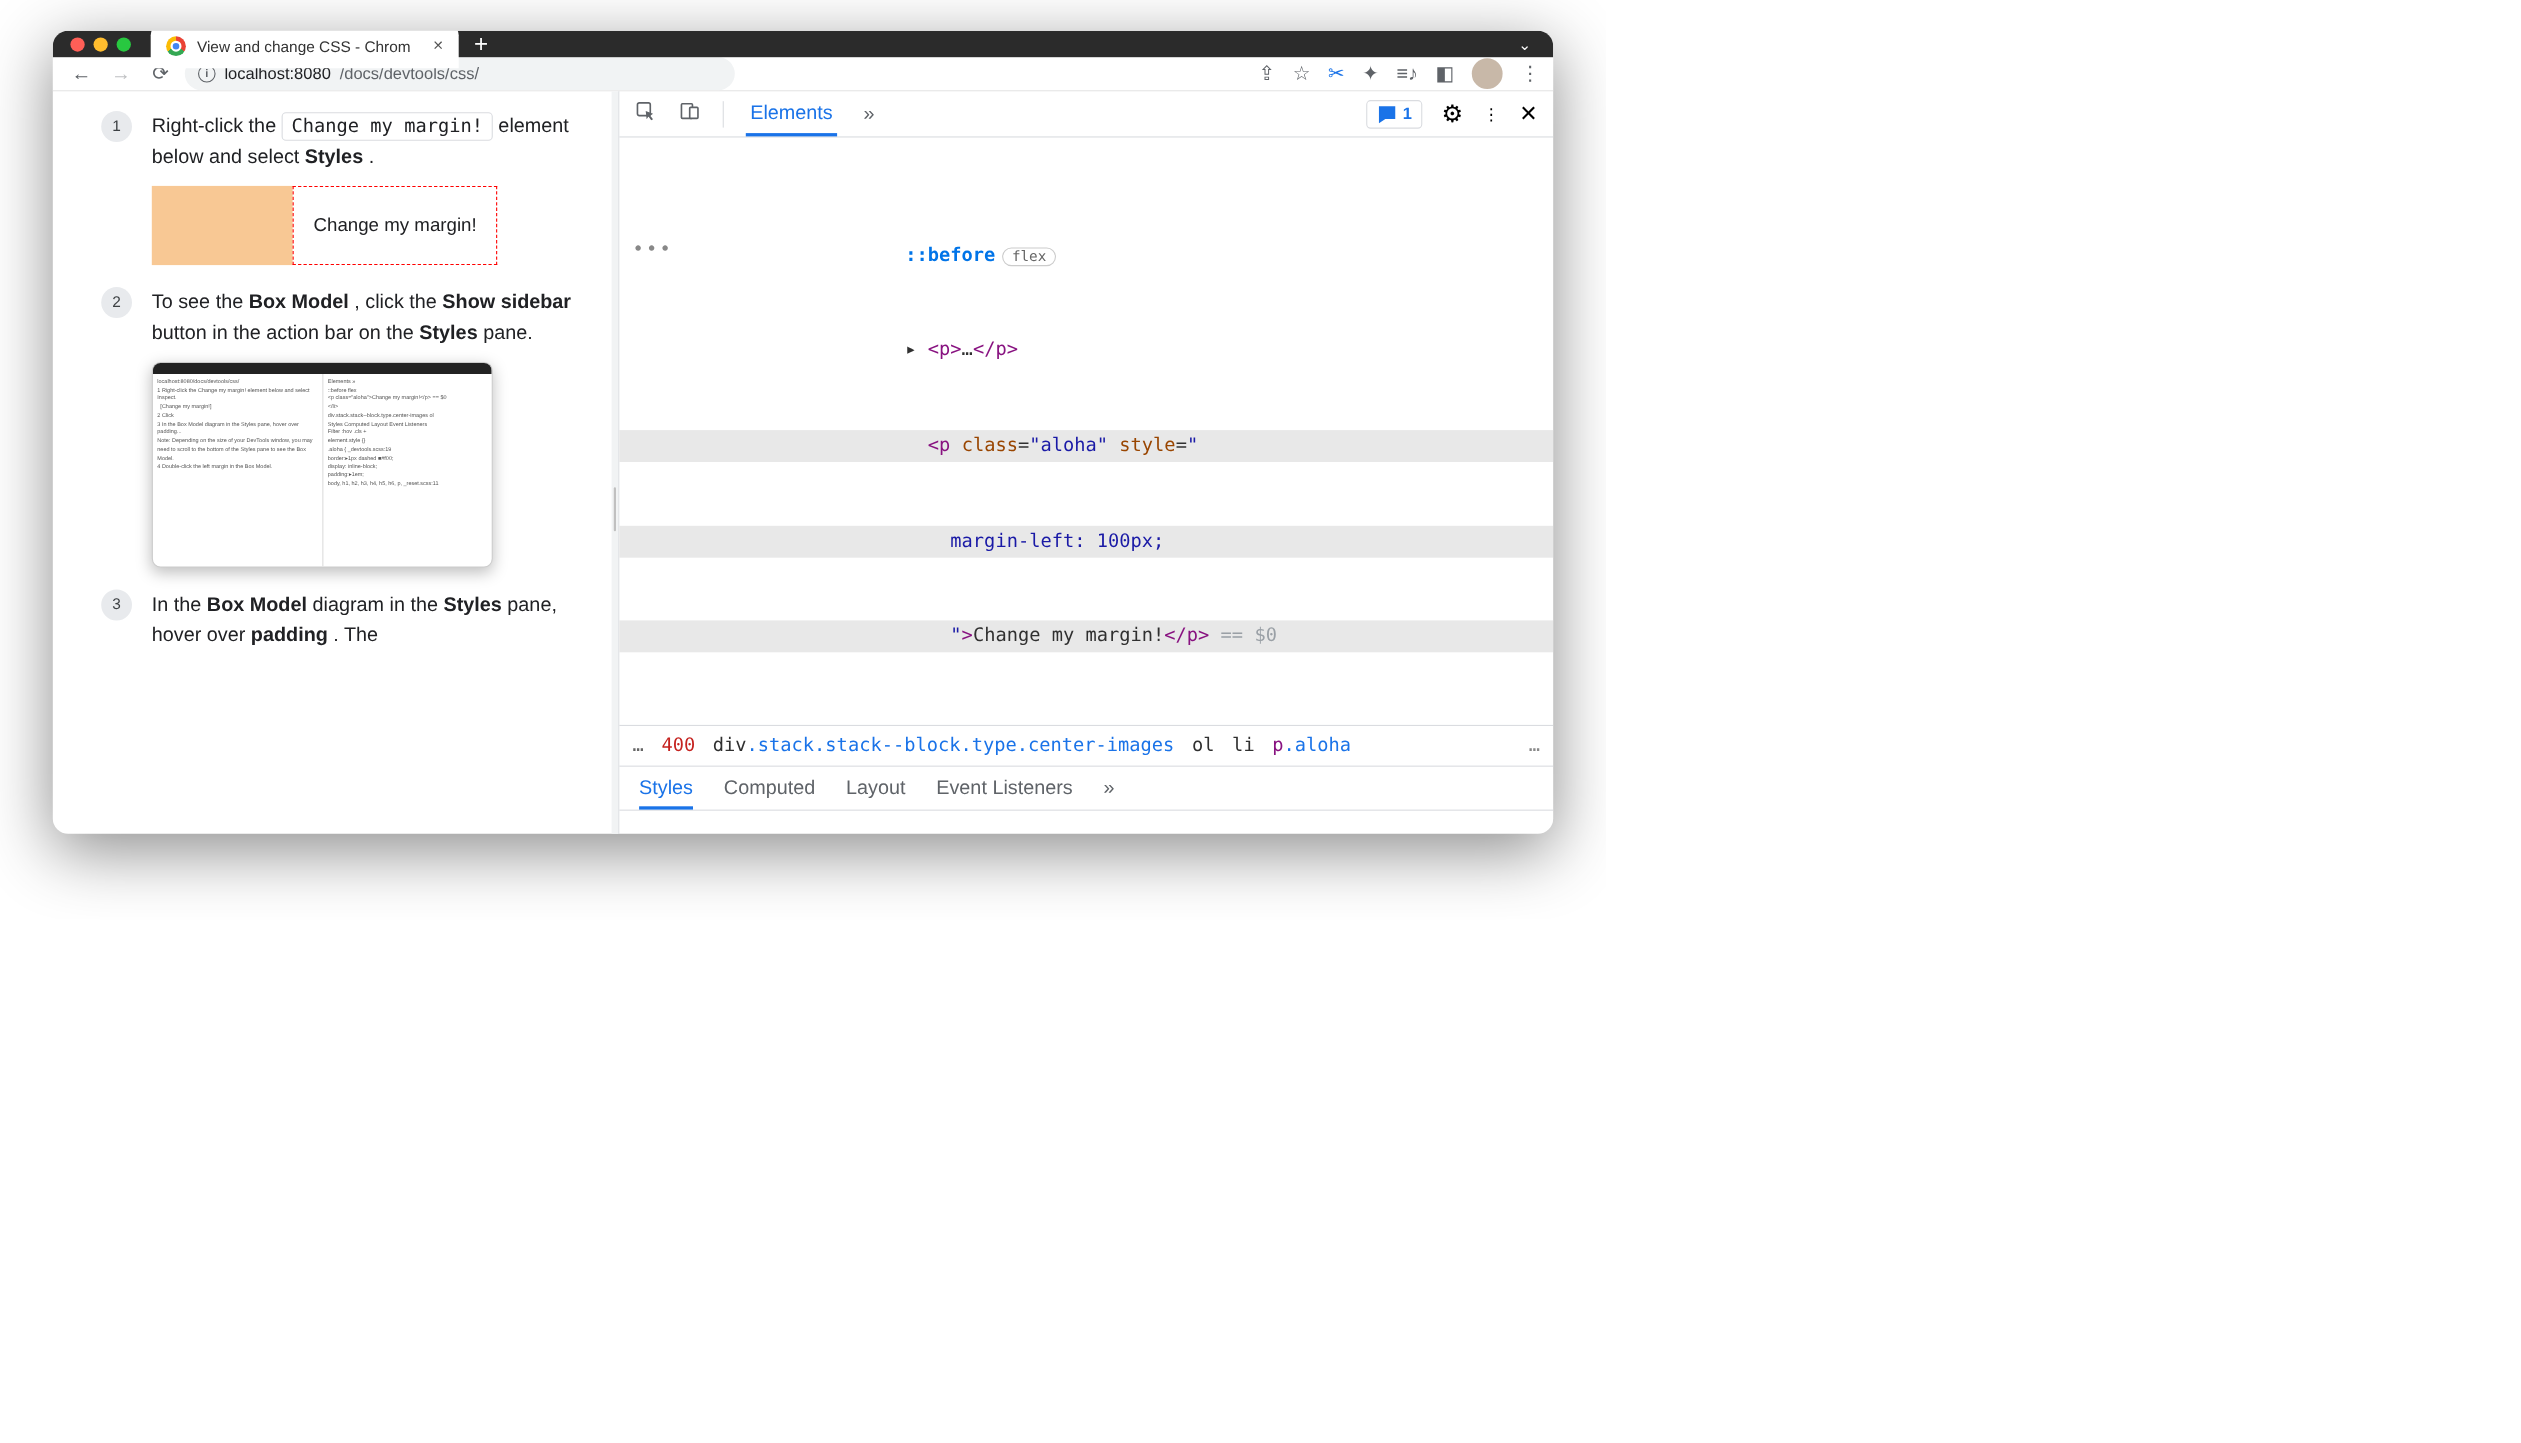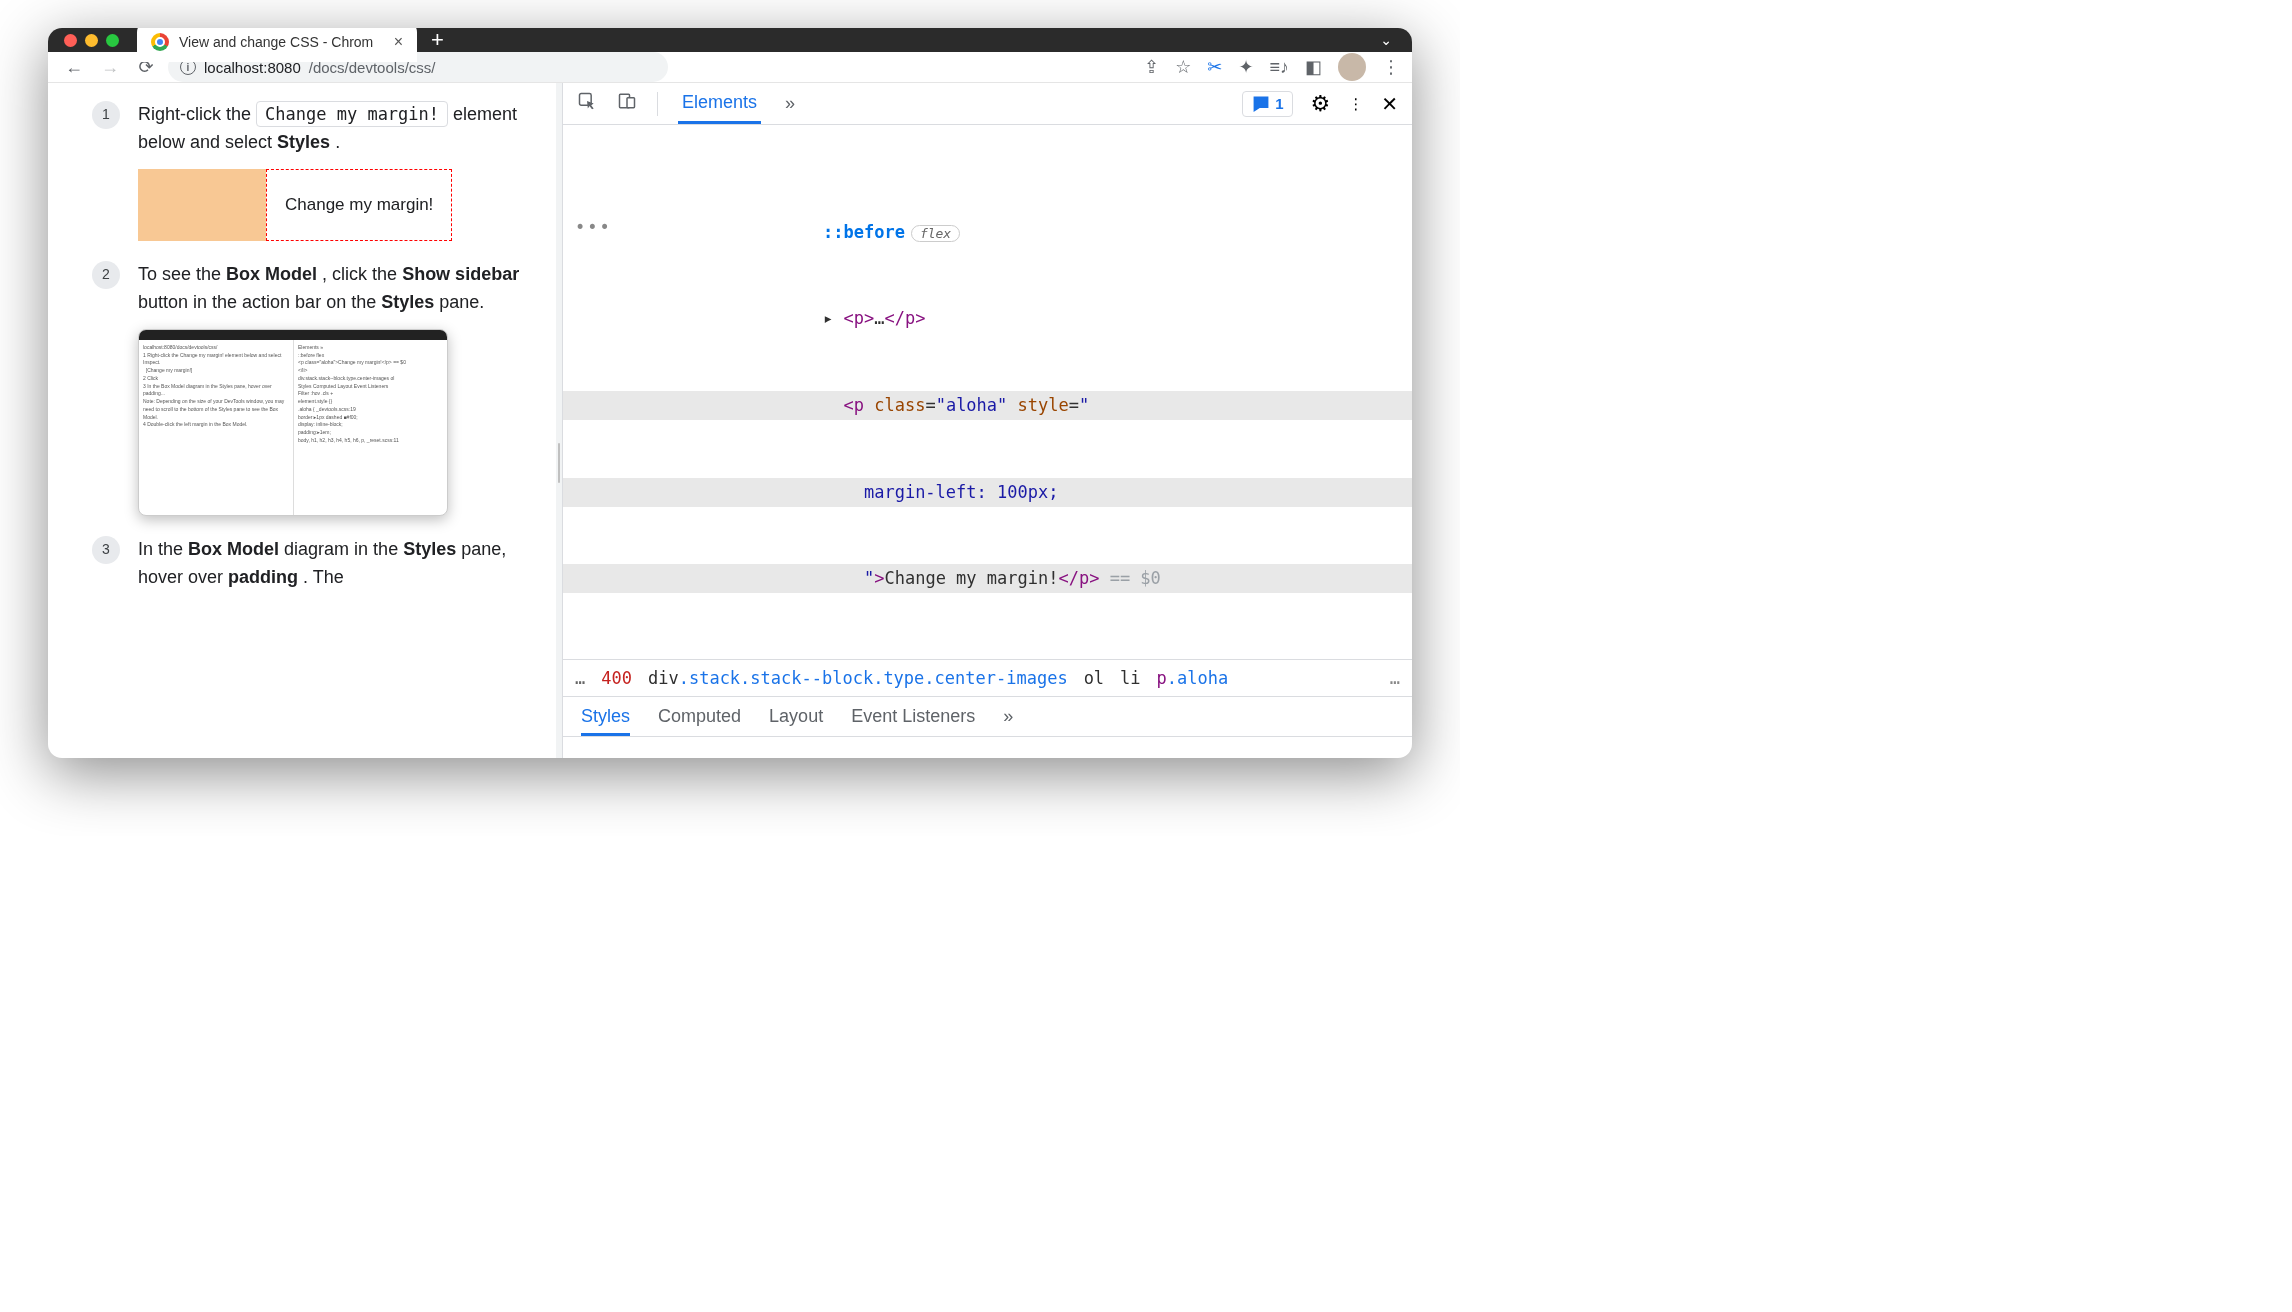--- a/index.html
+++ b/index.html
@@ -47,21 +47,21 @@
   .dt-tab.active { color:#1a73e8; border-bottom:3px solid #1a73e8; }
   .dt-toolbar-right { margin-left:auto; display:flex; align-items:center; gap:18px; }
   .chat-badge { display:flex; align-items:center; gap:4px; background:#fff; border:1px solid #dadce0; border-radius:4px; padding:2px 8px; color:#1a73e8; font-weight:600; }
   .dom-tree { font-family: ui-monospace, Menlo, monospace; font-size:17px; line-height:1.7; padding:6px 0 8px 0; white-space:pre; color:#303030; position:relative; }
   .dom-line { padding-left:260px; }
   .dom-sel { background:#e8e8e8; }
   .dom-tree .tag { color:#881280; }
   .dom-tree .attr { color:#994500;margin-top:35px; }
   .dom-tree .val { color:#1a1aa6; }
   .dom-tree .pseudo { color:#0074e8; font-weight:600; }
-  .dom-tree .badge { font-size:13px; border:1px solid #ccc; border-radius:10px; padding:0 8px; color:#666; margin-left:6px;font-style:italic; }
+  .dom-tree .badge { font-size:13px; border:1px solid #ccc; border-radius:10px; padding:0 8px; color:#666; margin-left:6px; }
   .dom-dots { position:absolute; left:12px; top:88px; color:#888; letter-spacing:2px; }
   .breadcrumbs { height:38px; border-top:1px solid #dadce0; border-bottom:1px solid #dadce0; display:flex; align-items:center; padding:0 12px; font-family: ui-monospace, Menlo, monospace; font-size:17px; gap:16px; color:#303030; }
   .bc-trunc { color:#666; }
   .bc-num { color:#c5221f; }
   .bc-item .cls { color:#1a73e8; }
   .bc-item.sel { color:#881280; }
   .bc-dots { margin-left:auto; color:#888; }
   .styles-tabs { height:40px; border-bottom:1px solid #dadce0; display:flex; align-items:center; gap:28px; padding:0 18px; font-size:18px; color:#5f6368; }
   .styles-tabs .st.active { color:#1a73e8; border-bottom:3px solid #1a73e8; padding-bottom:6px; margin-bottom:-9px; }
   .styles-row { flex:1; display:flex; }

